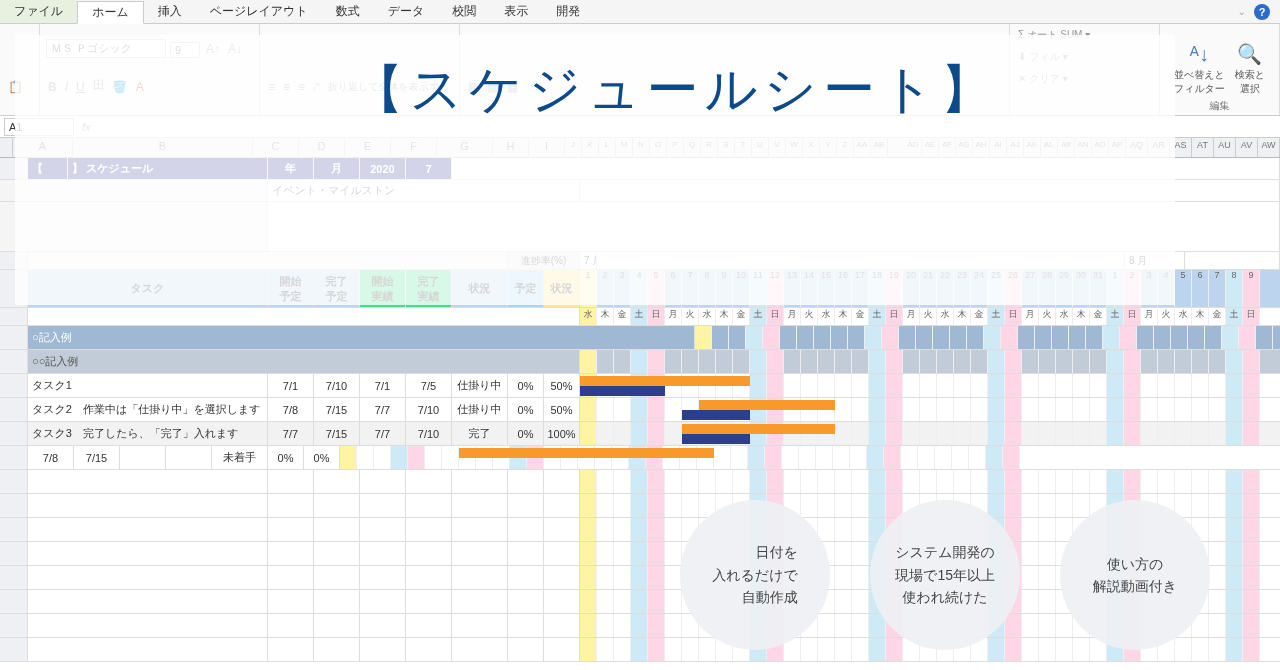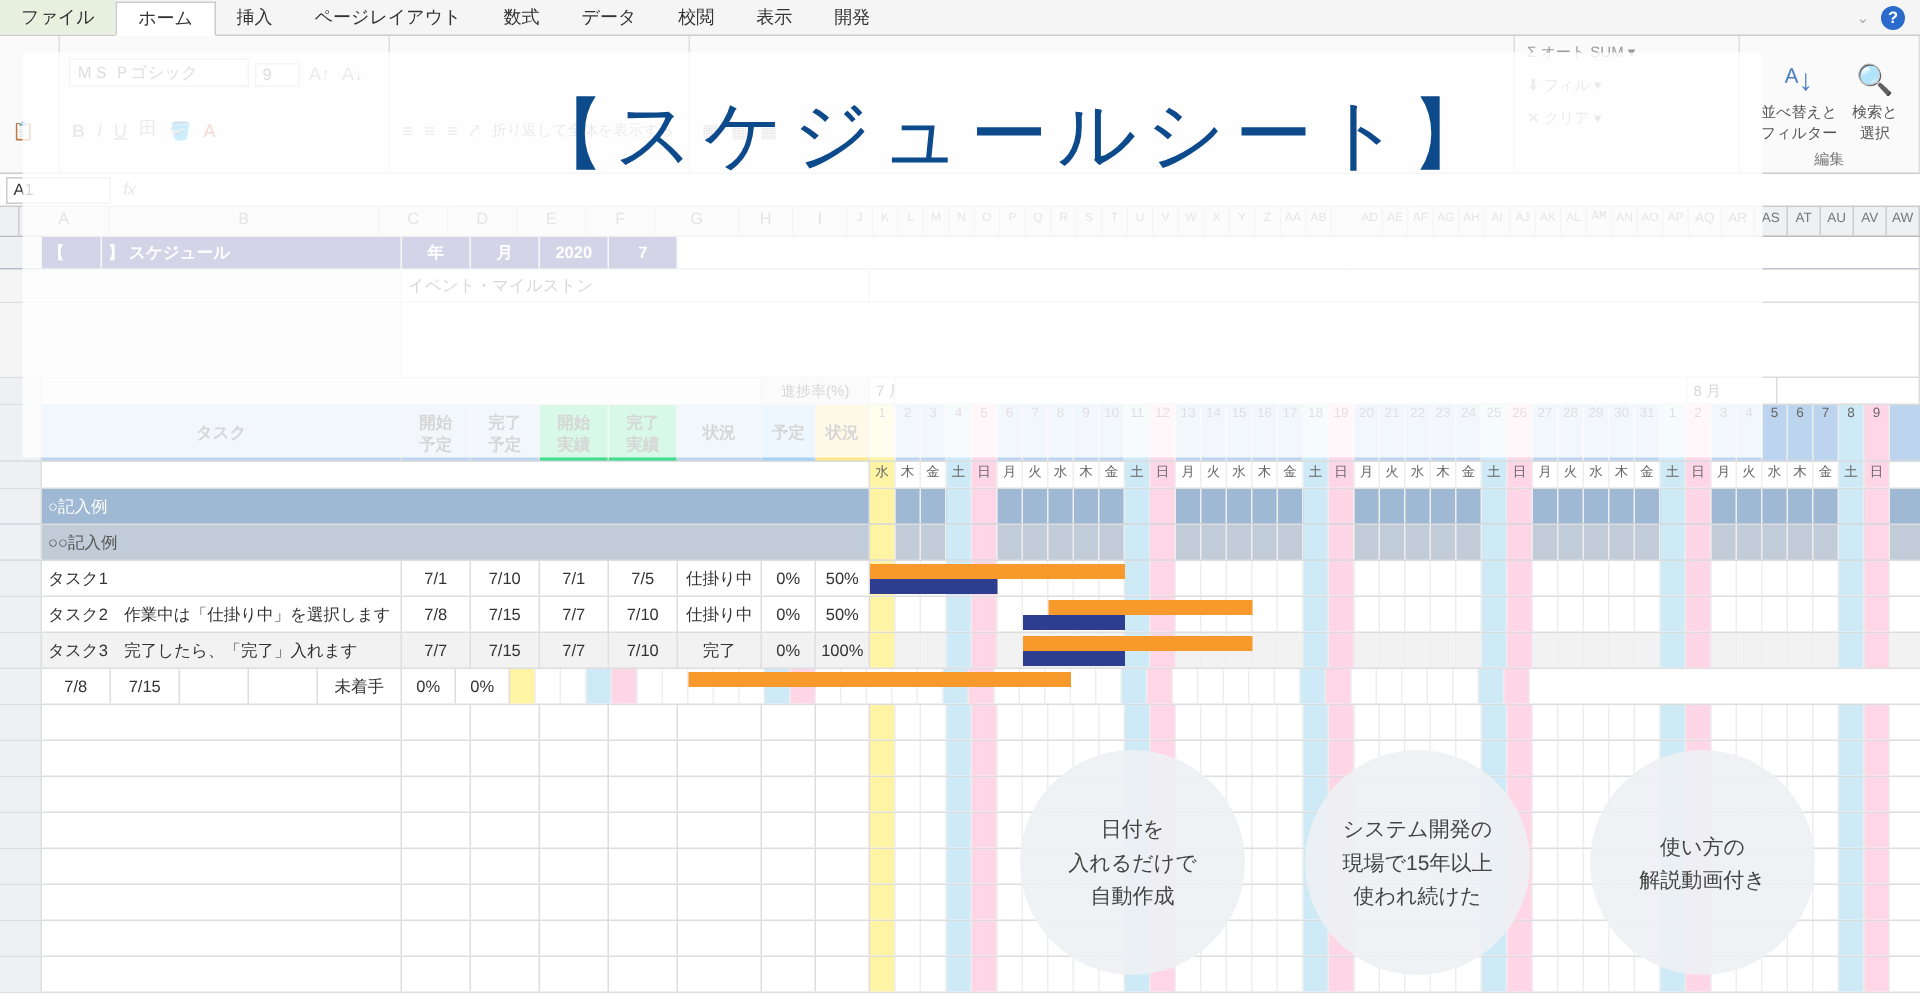--- a/index.html
+++ b/index.html
@@ -352,21 +352,21 @@
         <div class="gcell">水</div>
         <div class="gcell">木</div>
         <div class="gcell">金</div>
         <div class="gcell sat">土</div>
         <div class="gcell sun">日</div>
       </div>
   </div>
 
   <div class="row section-row">
     <div class="cell" style="width:28px; background:#eef0f3;"></div>
-    <div class="cell" style="width:552px;">○記入例</div>
+    <div class="cell" style="width:667px;">○記入例</div>
     <div class="gantt" id="g-s1">
         <div class="gcell today"></div>
         <div class="gcell"></div>
         <div class="gcell"></div>
         <div class="gcell sat"></div>
         <div class="gcell sun"></div>
         <div class="gcell"></div>
         <div class="gcell"></div>
         <div class="gcell"></div>
         <div class="gcell"></div>
@@ -1100,21 +1100,21 @@
 
 </div>
 
 <div class="white-box"></div>
 
 <div class="overlay-title">
   <div class="line2">【スケジュールシート】</div>
 </div>
 
 <div class="badge badge1">
-    <span style="white-space:pre-line;">日付を
+    <span style="white-space:pre-line;text-align:right;">日付を
 入れるだけで
 自動作成</span>
   </div>
 <div class="badge badge2">
     <span style="white-space:pre-line;">システム開発の
 現場で15年以上
 使われ続けた</span>
   </div>
 <div class="badge badge3">
     <span style="white-space:pre-line;">使い方の

